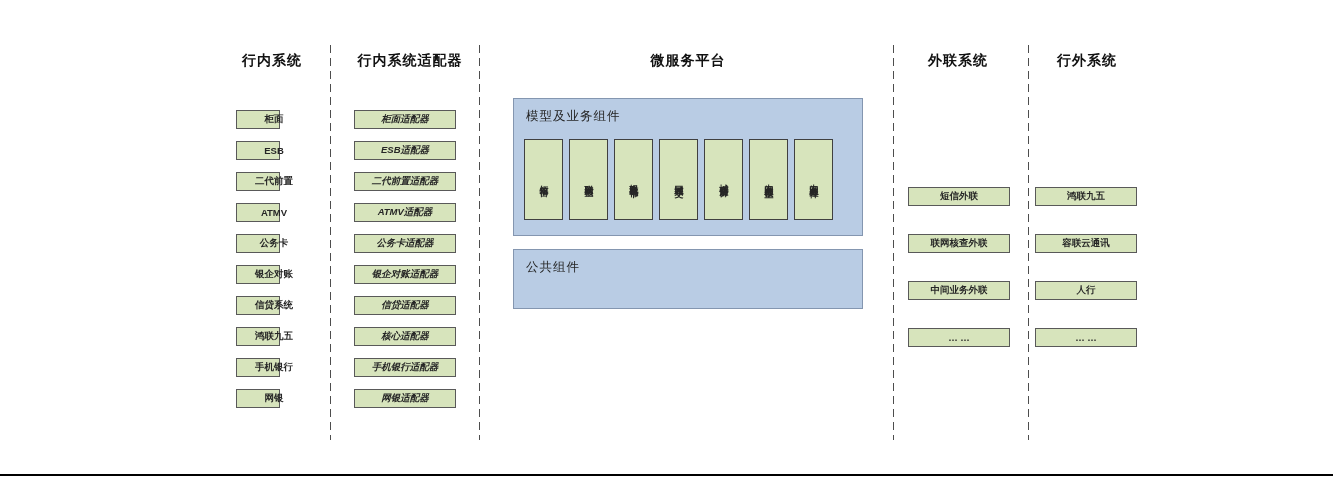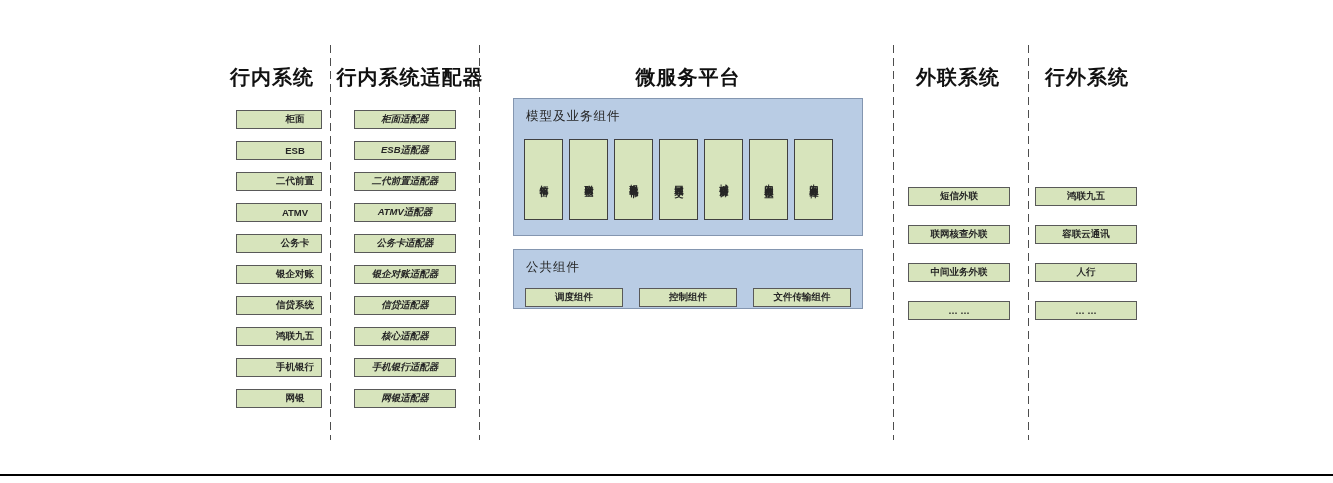--- a/index.html
+++ b/index.html
@@ -1,36 +1,36 @@
 <!DOCTYPE html>
 <html><head>
 <meta charset="utf-8">
 <style>
   html,body{margin:0;padding:0;background:#ffffff;}
   #canvas{
     position:relative;width:1333px;height:483px;background:#ffffff;overflow:hidden;
     font-family:"Liberation Sans","DejaVu Sans",sans-serif;color:#1a1a1a;
   }
   .col-title{
-    position:absolute;top:64px;width:160px;text-align:center;
-    font-size:20px;font-weight:bold;color:#111;letter-spacing:1px;
+    position:absolute;top:52px;width:160px;text-align:center;
+    font-size:14px;font-weight:bold;color:#111;letter-spacing:1px;
   }
   .dash-divider{
     position:absolute;top:45px;height:395px;width:1px;
     background:repeating-linear-gradient(180deg,#4d4d4d 0 8px,transparent 8px 13px);
   }
   .vstack{position:absolute;display:flex;flex-direction:column;}
   .gap12{gap:12px;}
-  .gap19{gap:19px;}
+  .gap19{gap:28px;}
   .gbox{
     box-sizing:border-box;height:19px;background:#d7e4bc;border:1px solid #595959;
     display:flex;align-items:center;justify-content:center;
     font-size:9.5px;font-weight:bold;color:#262626;white-space:nowrap;
   }
-  .w66{width:86px;padding-left:32px;}
+  .w66{width:44px;padding-left:32px;}
   .w102{width:102px;}
   .blue-panel{
     position:absolute;left:513px;width:350px;box-sizing:border-box;
     background:#b9cce4;border:1px solid #8496b0;
   }
   .panel-label{
     position:absolute;left:12px;top:9px;font-size:12.5px;color:#262626;letter-spacing:1px;font-family:Liberation Serif, serif;
   }
   .vbox-row{position:absolute;left:10px;display:flex;gap:6px;}
   .vbox{
@@ -109,25 +109,20 @@
           <span>中间业务模型</span>
         </div>
       <div class="vbox">
           <span>中间业务组件</span>
         </div>
     </div>
   </div>
 
   <div class="blue-panel" style="top:249px;height:60px;">
     <div class="panel-label">公共组件</div>
-    <div class="hbox-row" style="top:38px;">
-      <div class="gbox">调度组件</div>
-      <div class="gbox">控制组件</div>
-      <div class="gbox">文件传输组件</div>
-    </div>
   </div>
 
 
   <div class="vstack gap19" style="left:908px;top:187px;">
     <div class="gbox w102">短信外联</div>
     <div class="gbox w102">联网核查外联</div>
     <div class="gbox w102">中间业务外联</div>
     <div class="gbox w102">… …</div>
   </div>
 

